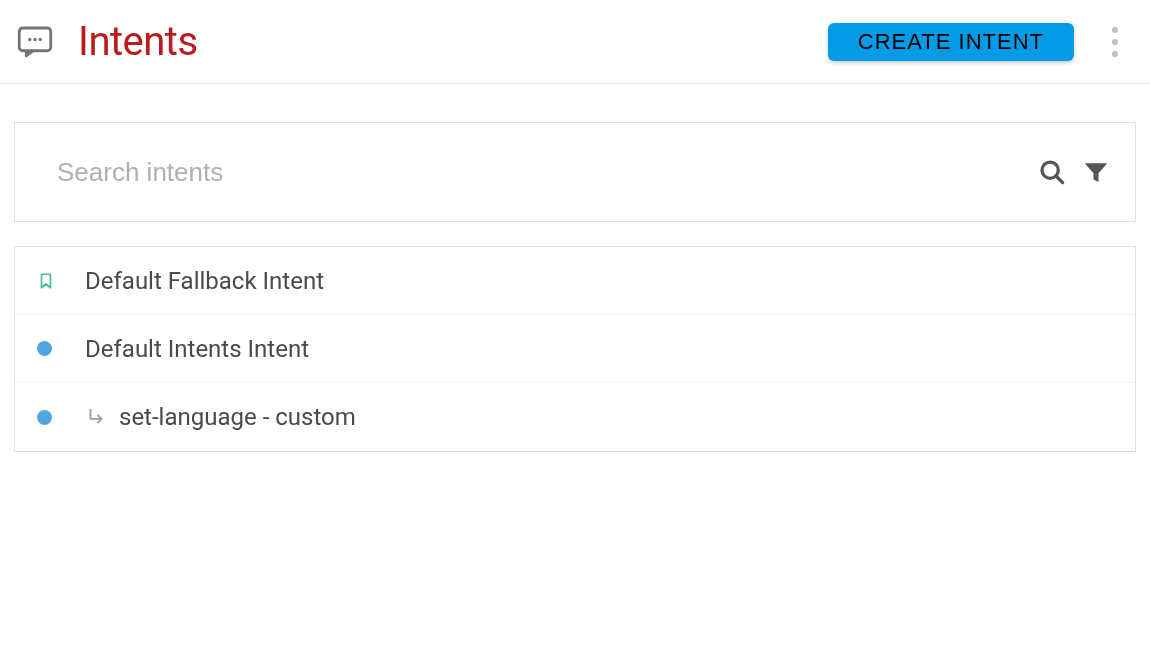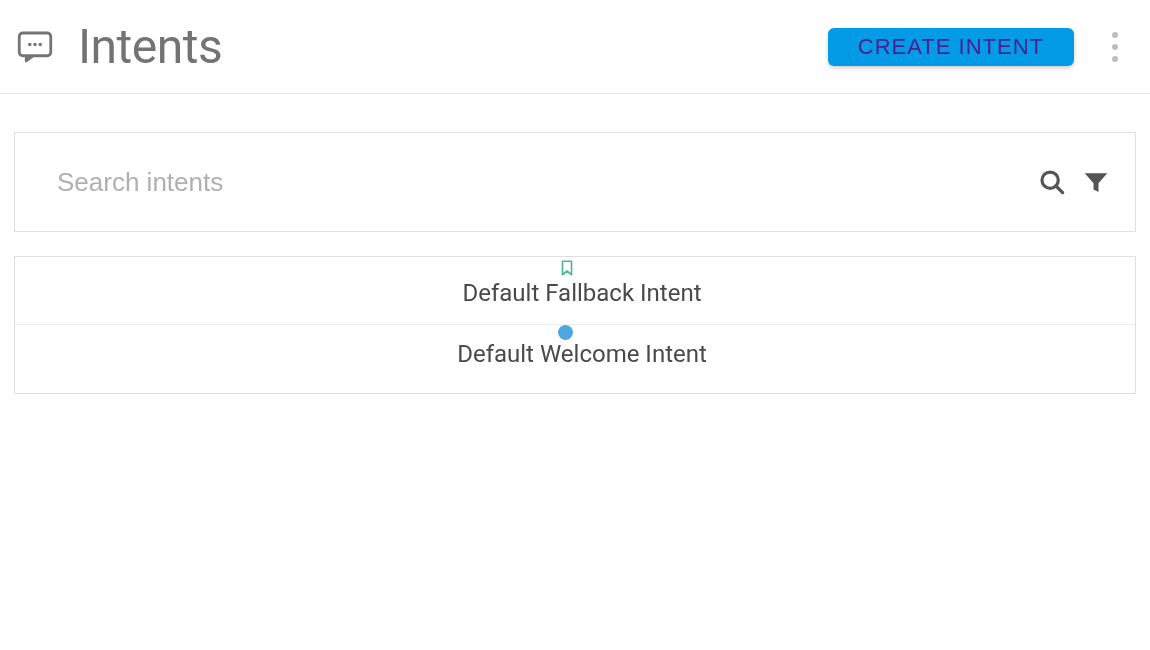--- a/index.html
+++ b/index.html
@@ -25,29 +25,29 @@
   }
   .intents-icon {
     width: 42px;
     height: 42px;
     color: #757575;
     display: flex;
     align-items: center;
     justify-content: center;
   }
   .page-title {
-    font-size: 48px;
+    font-size: 40px;
     font-weight: 400;
-    color: #737373;
+    color: #b91c1c;
     letter-spacing: -0.5px;
   }
   .header-spacer { flex: 1; }
   .create-btn {
     background: #039be5;
-    color: #4c1d95;
+    color: #000000;
     border: none;
     border-radius: 6px;
     font-size: 22px;
     font-weight: 400;
     letter-spacing: 1px;
     padding: 6px 30px;
     cursor: pointer;
     box-shadow: 0 2px 4px rgba(0,0,0,0.2);
   }
   .kebab {
@@ -104,21 +104,20 @@
     margin-top: 24px;
     border: 1px solid #e0e0e0;
   }
   .row {
     display: flex;
     align-items: center;
     height: 68px;
     padding: 0 22px;
     border-bottom: 1px solid #eee;
     cursor: pointer;
-    flex-direction: column;
   }
   .row:last-child { border-bottom: none; }
   .row-icon {
     width: 34px;
     display: flex;
     align-items: center;
     justify-content: flex-start;
   }
   .dot {
     width: 15px;
@@ -198,20 +197,32 @@
           <path d="M6 3 H18 V21 L12 16 L6 21 Z"></path>
         </svg>
       </div>
       <div class="row-label">Default Fallback Intent</div>
     </div>
 
     <div class="row">
       <div class="row-icon">
           <div class="dot"></div>
         </div>
-      <div class="row-label">Default Welcome Intent</div>
-    </div>
-
-
-
+      <div class="row-label">Default Intents Intent</div>
+    </div>
+
+
+
+    <div class="row">
+      <div class="row-icon">
+          <div class="dot"></div>
+        </div>
+      <div class="child-arrow">
+        <svg width="22" height="22" viewBox="0 0 24 24" fill="none" stroke="#9e9e9e" stroke-width="2" stroke-linecap="round" stroke-linejoin="round">
+          <path d="M6 4 V14 H18"></path>
+          <polyline points="14 10 18 14 14 18"></polyline>
+        </svg>
+      </div>
+      <div class="row-label" style="margin-left:6px">set-language - custom</div>
+    </div>
 
   </div>
 </div>
 
 </body></html>

